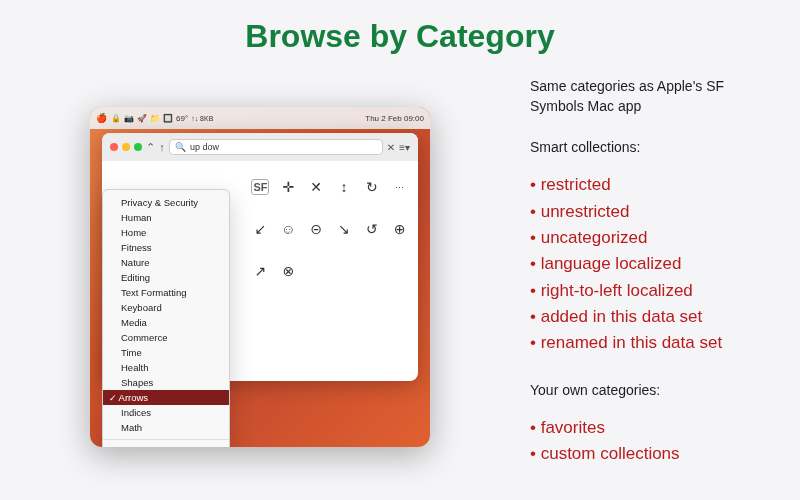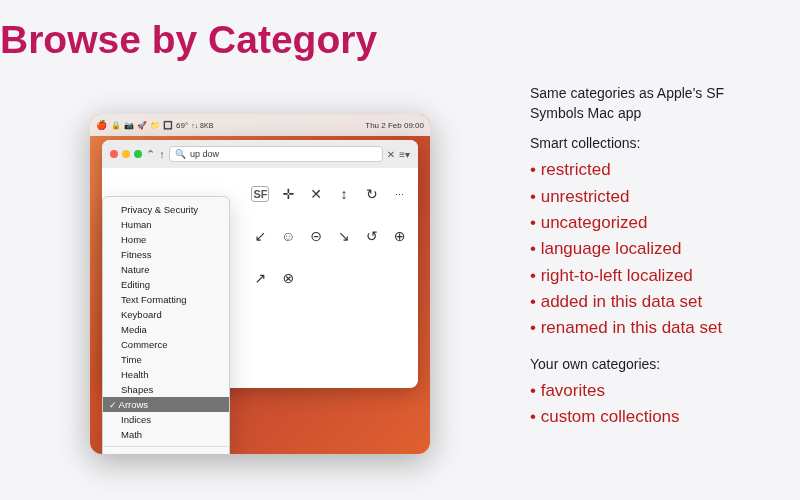--- a/index.html
+++ b/index.html
@@ -7,24 +7,24 @@
       width: 800px;
       height: 500px;
       background: #f5f5f7;
       font-family: -apple-system, BlinkMacSystemFont, 'Helvetica Neue', sans-serif;
       overflow: hidden;
       position: relative;
     }
 
     
     .page-title {
-      text-align: left;
-      font-size: 39px;
+      text-align: center;
+      font-size: 32px;
       font-weight: 700;
-      color: #be185d;
+      color: #15803d;
       padding: 18px 0 12px;
     }
 
     
     .main-content {
       display: flex;
       flex-direction: row;
       height: calc(500px - 80px);
       position: relative;
     }
@@ -141,21 +141,21 @@
     }
 
     .dropdown-item {
       padding: 2px 10px 2px 18px;
       color: #1a1a1a;
       cursor: default;
       white-space: nowrap;
     }
 
     .dropdown-item.selected {
-      background: #737373;
+      background: #7f1d1d;
       color: white;
       padding-left: 6px;
       display: flex;
       align-items: center;
       gap: 2px;
     }
 
     .dropdown-item.selected::before {
       content: '✓';
       font-size: 9px;
@@ -200,21 +200,21 @@
       gap: 4px;
       align-items: center;
     }
 
     
     .info-panel {
       width: 280px;
       padding: 10px 24px 10px 10px;
       display: flex;
       flex-direction: column;
-      gap: 2px;
+      gap: 13px;
     }
 
     .info-section-title {
       font-size: 14px;
       font-weight: 400;
       color: #1d1d1f;
       line-height: 1.4;
       margin-bottom: 10px;
     }
 

